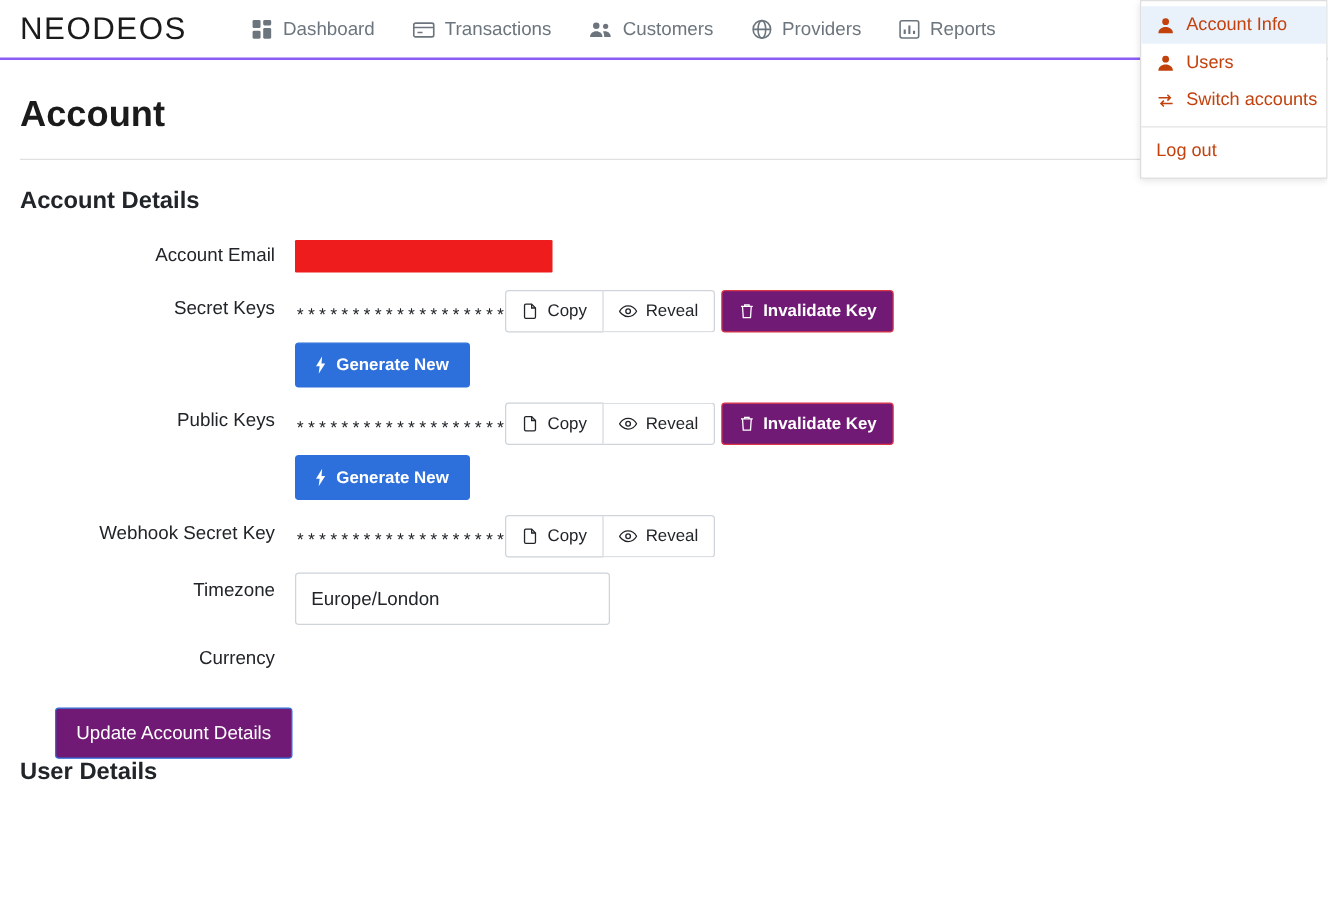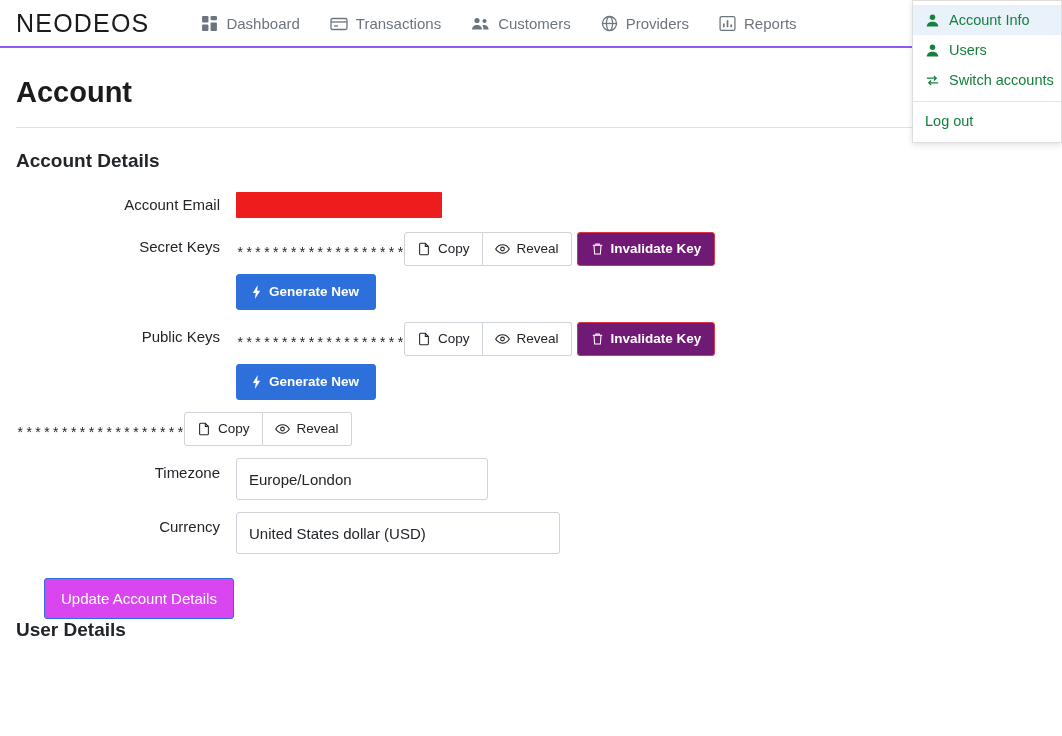--- a/index.html
+++ b/index.html
@@ -49,21 +49,21 @@
     background: #fff;
     border: 1px solid rgba(0,0,0,.13);
     box-shadow: 0 2px 6px rgba(0,0,0,.12);
     padding: 4px 0 6px 0;
     z-index: 30;
   }
   .dd-item {
     display: flex; align-items: center; gap: 9px;
     padding: 7px 12px;
     font-size: 14.5px;
-    color: #15803d;
+    color: #c2410c;
     cursor: pointer;
     white-space: nowrap;
   }
   .dd-item.active { background: #e9f2fb; }
   .dd-sep { height: 1px; background: #e4e4e4; margin: 6px 0 4px 0; }
   .dd-item.plain { padding-left: 12px; }
 
   
   .page { padding: 0 16px; }
   .page-title {
@@ -158,21 +158,21 @@
     background: #fff;
     outline: none;
     font-family: "Liberation Sans", sans-serif;
   }
   .input.tz { width: 252px; }
   .input.cur { width: 324px; }
 
   .update-btn {
     margin-left: 28px;
     margin-top: 12px;
-    background: #d946ef;
+    background: #701a75;
     border: 1px solid #2d6fdb;
     color: #fff;
     border-radius: 3px;
     font-size: 15px;
     padding: 11px 16px;
     cursor: pointer;
     font-family: "Liberation Sans", sans-serif;
   }
 
   .user-details {
@@ -384,20 +384,21 @@
               <path d="M6.4 0 .8 9.1h3.3L3.2 16 9.2 6.6H5.8z"></path>
             </svg>
         </span>
         <span>Generate New</span>
       </button>
     </div>
   </div>
 
   
   <div class="row">
+    <div class="row-label">Webhook Secret Key</div>
     <div class="row-body">
       <div class="inline">
         <div class="masked">************************</div>
         <button class="btn copy">
           <span class="ico">
             <svg width="14" height="14" viewBox="0 0 16 16" fill="none" stroke="currentColor" stroke-width="1.2">
               <path d="M9.5 1.5H4.2A1.2 1.2 0 0 0 3 2.7v10.6a1.2 1.2 0 0 0 1.2 1.2h7.6a1.2 1.2 0 0 0 1.2-1.2V5z"></path>
               <path d="M9.5 1.5V5H13"></path>
             </svg>
           </span>
@@ -420,21 +421,18 @@
   <div class="row">
     <div class="row-label">Timezone</div>
     <div class="row-body">
       <input class="input tz" value="Europe/London" style="">
     </div>
   </div>
 
   
   <div class="row">
     <div class="row-label">Currency</div>
-    <div class="row-body">
-      <input class="input cur" value="United States dollar (USD)" style="">
-    </div>
   </div>
 
   <button class="update-btn">Update Account Details</button>
 
   <div class="user-details">User Details</div>
 </div>
 
 </body></html>

